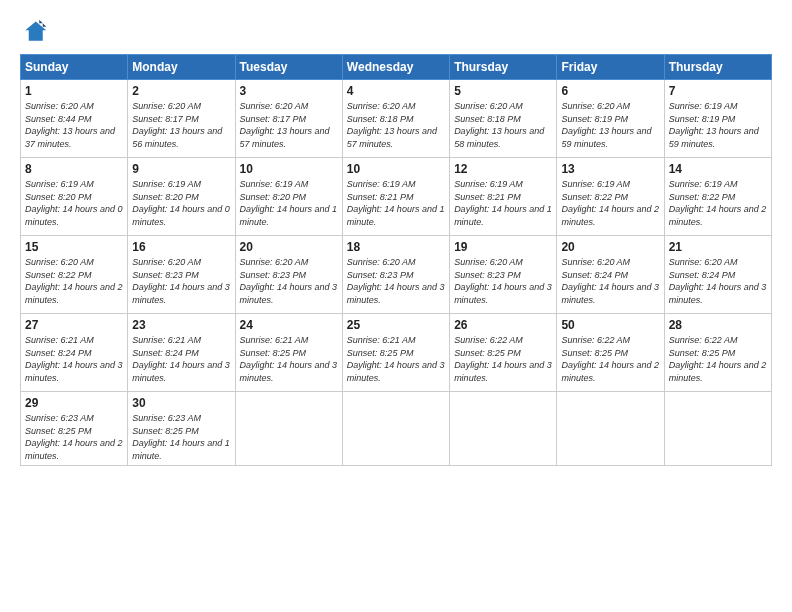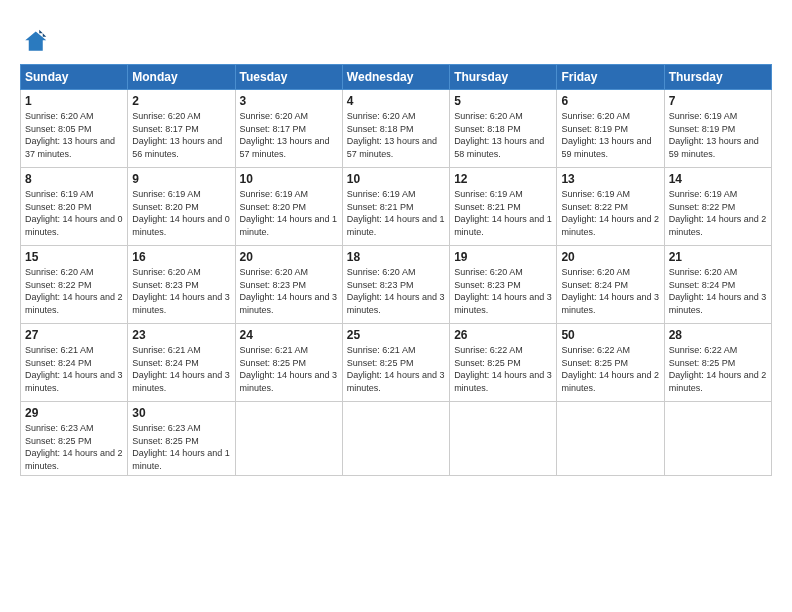--- a/index.html
+++ b/index.html
@@ -6,21 +6,21 @@
     body {
       width: 792px;
       height: 612px;
       font-family: Arial, sans-serif;
       background: #fff;
       overflow: hidden;
     }
     .page {
       width: 792px;
       height: 452px;
-      padding: 28px 20px 10px 20px;
+      padding: 18px 20px 10px 20px;
       display: flex;
       flex-direction: column;
     }
     .top-section {
       display: flex;
       justify-content: space-between;
       align-items: flex-start;
       margin-bottom: 8px;
     }
     .logo {
@@ -84,20 +84,21 @@
       font-size: 12px;
       font-weight: bold;
       color: #222;
       display: block;
       margin-bottom: 2px;
     }
     .day-info {
       font-size: 9px;
       line-height: 1.4;
       color: #333;
+      font-style: italic;
     }
     .empty-cell {
       background: #f5f5f5;
     }
   </style>
 </head>
 <body>
 
 <div class="page">
   <div class="top-section">
@@ -128,21 +129,21 @@
           <th>Friday</th>
           <th>Thursday</th>
         </tr>
     </thead>
     <tbody id="calendar-body">
         <tr>
           <td>
         <span class="day-num">1</span>
         <div class="day-info">
           <span>Sunrise: 6:20 AM</span><br>
-          <span>Sunset: 8:05 PM</span><br>
+          <span>Sunset: 8:44 PM</span><br>
           <span>Daylight: 13 hours and 37 minutes.</span>
         </div>
       </td>
           <td>
         <span class="day-num">2</span>
         <div class="day-info">
           <span>Sunrise: 6:20 AM</span><br>
           <span>Sunset: 8:17 PM</span><br>
           <span>Daylight: 13 hours and 56 minutes.</span>
         </div>

